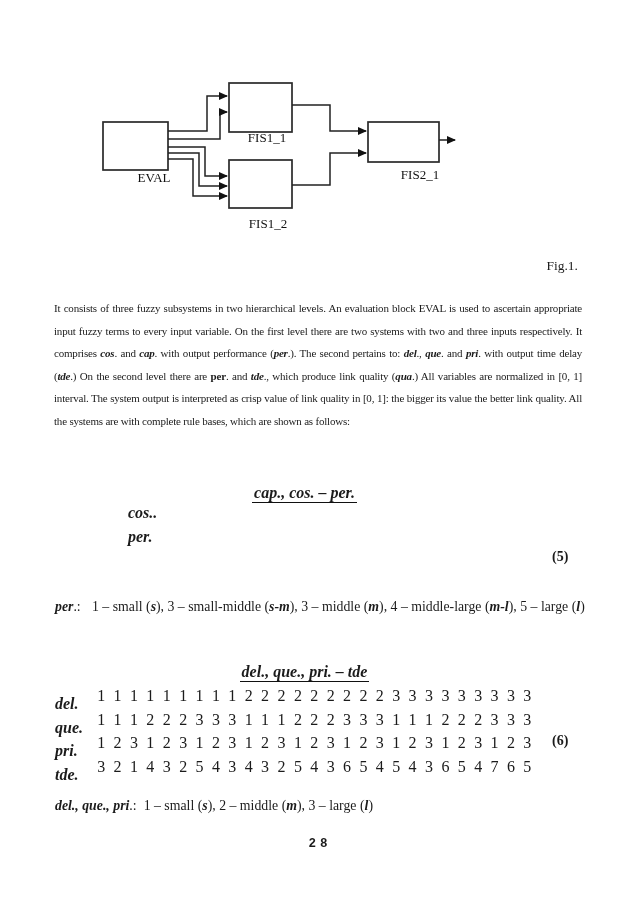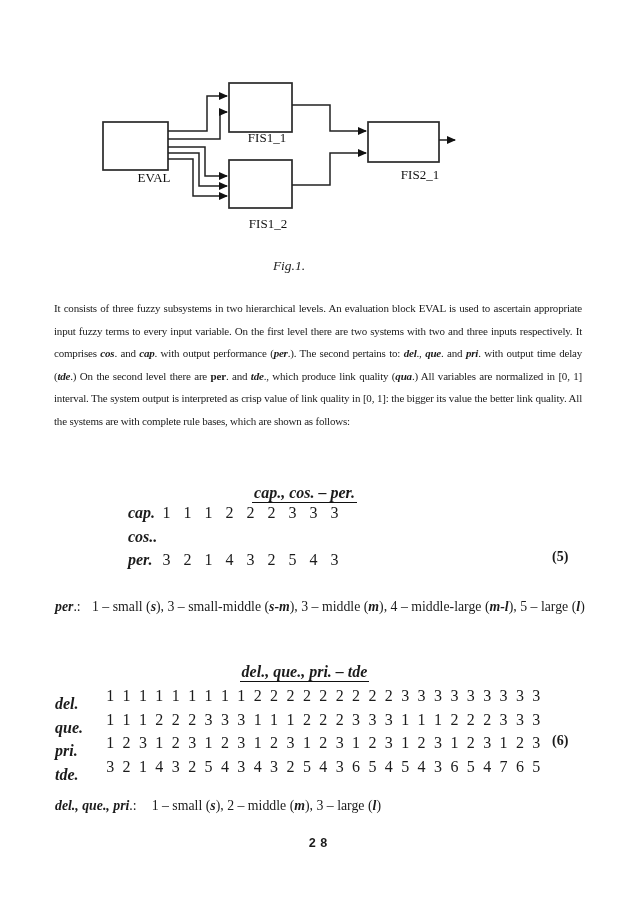--- a/index.html
+++ b/index.html
@@ -3,21 +3,21 @@
 <meta charset="utf-8">
 <style>
   html,body{margin:0;padding:0;}
   body{
     width:635px;height:898px;background:#ffffff;position:relative;
     font-family:"Liberation Serif", serif;color:#1b1b1b;overflow:hidden;
   }
   
   #diagram{position:absolute;left:0;top:0;}
   #diagram text{font-family:"Liberation Serif", serif;font-size:13px;fill:#111;}
-  #fig-caption{position:absolute;top:258px;left:0;width:578px;text-align:center;font-size:13.5px;font-style:italic;}
+  #fig-caption{position:absolute;top:258px;left:0;width:578px;text-align:right;font-size:13.5px;}
   
   #paragraph{
     position:absolute;top:297px;left:54px;width:528px;
     font-size:11px;line-height:22.6px;text-align:justify;letter-spacing:-0.2px;
   }
   .s-b{font-weight:bold;}
   .s-bi{font-weight:bold;font-style:italic;}
   
   .rulebase{position:absolute;left:55px;width:527px;font-size:16px;}
   #rulebase1{top:484px;}
@@ -31,33 +31,33 @@
   #rulebase1 .rb-rows{top:20px;}
   #rulebase2 .rb-rows{top:24px;}
   .rule-row{position:relative;height:23.5px;}
   .rule-label{position:absolute;font-weight:bold;font-style:italic;white-space:nowrap;}
   .rule-cells{position:absolute;white-space:nowrap;}
   .rule-cell{display:inline-block;text-align:center;}
   .rb1 .rule-label{left:73px;}
   .rb1 .rule-cells{left:101px;}
   .rb1 .rule-cell{width:21px;}
   .rb2 .rule-label{left:0px;margin-top:8px;}
-  .rb2 .rule-cells{left:38px;margin-left:9px;}
+  .rb2 .rule-cells{left:38px;}
   .rb2 .rule-cell{width:16.4px;}
   .eq-no{position:absolute;left:552px;font-weight:bold;font-size:14px;}
   #eq5{top:549px;}
   #eq6{top:733px;}
   
   .legend{position:absolute;left:55px;width:545px;font-size:13.8px;line-height:23.3px;}
   #legend1{top:595px;}
   #legend2{top:794px;}
   .leg-label{display:inline-block;}
   .leg-label-1{min-width:73px;}
   .leg-label-2{min-width:37px;}
-  .leg-label-3{margin-right:15px;}
+  .leg-label-3{margin-right:7px;}
   
   #page-number{
     position:absolute;top:837px;left:0;width:640px;text-align:center;
     font-family:"Liberation Mono", monospace;font-size:12.5px;font-weight:bold;letter-spacing:4px;
   }
 </style>
 </head>
 <body>
 
 <svg id="diagram" width="635" height="250" viewBox="0 0 635 250" xmlns="http://www.w3.org/2000/svg">
@@ -91,29 +91,24 @@
 </svg>
 
 <div id="fig-caption">Fig.1.</div>
 
 <div id="paragraph"><span>It consists of three fuzzy subsystems in two hierarchical levels. An evaluation block EVAL is used to ascertain appropriate input fuzzy terms to every input variable. On the first level there are two systems with two and three inputs respectively. It comprises </span><span class="s-bi">cos</span><span>. and </span><span class="s-bi">cap</span><span>. with output performance (</span><span class="s-bi">per</span><span>.). The second pertains to: </span><span class="s-bi">del</span><span>., </span><span class="s-bi">que</span><span>. and </span><span class="s-bi">pri</span><span>. with output time delay (</span><span class="s-bi">tde</span><span>.) On the second level there are </span><span class="s-b">per</span><span>. and </span><span class="s-bi">tde</span><span>., which produce link quality (</span><span class="s-bi">qua</span><span>.) All variables are normalized in [0, 1] interval. The system output is interpreted as crisp value of link quality in [0, 1]: the bigger its value the better link quality. All the systems are with complete rule bases, which are shown as follows:</span></div>
 
 <div id="rulebase1" class="rulebase rb1">
   <div class="rb-title-wrap"><span class="rb-title">cap., cos. – per.</span></div>
   <div class="rb-rows">
       <div class="rule-row">
-        <span class="rule-label">cap.</span>
-        <span class="rule-cells"><span class="rule-cell">1</span><span class="rule-cell">1</span><span class="rule-cell">1</span><span class="rule-cell">2</span><span class="rule-cell">2</span><span class="rule-cell">2</span><span class="rule-cell">3</span><span class="rule-cell">3</span><span class="rule-cell">3</span></span>
-      </div>
-      <div class="rule-row">
         <span class="rule-label">cos..</span>
       </div>
       <div class="rule-row">
         <span class="rule-label">per.</span>
-        <span class="rule-cells"><span class="rule-cell">3</span><span class="rule-cell">2</span><span class="rule-cell">1</span><span class="rule-cell">4</span><span class="rule-cell">3</span><span class="rule-cell">2</span><span class="rule-cell">5</span><span class="rule-cell">4</span><span class="rule-cell">3</span></span>
       </div>
     </div>
 </div>
 <div id="eq5" class="eq-no">(5)</div>
 
 <div id="legend1" class="legend">
   <div>
     <span class="leg-label leg-label-2"><span class="s-bi">per</span><span>.:</span></span><span><span>1 – small (</span><span class="s-bi">s</span><span>), 3 – small-middle (</span><span class="s-bi">s-m</span><span>), 3 – middle (</span><span class="s-bi">m</span><span>), 4 – middle-large (</span><span class="s-bi">m-l</span><span>), 5 – large (</span><span class="s-bi">l</span><span>)</span></span>
   </div>
 </div>

